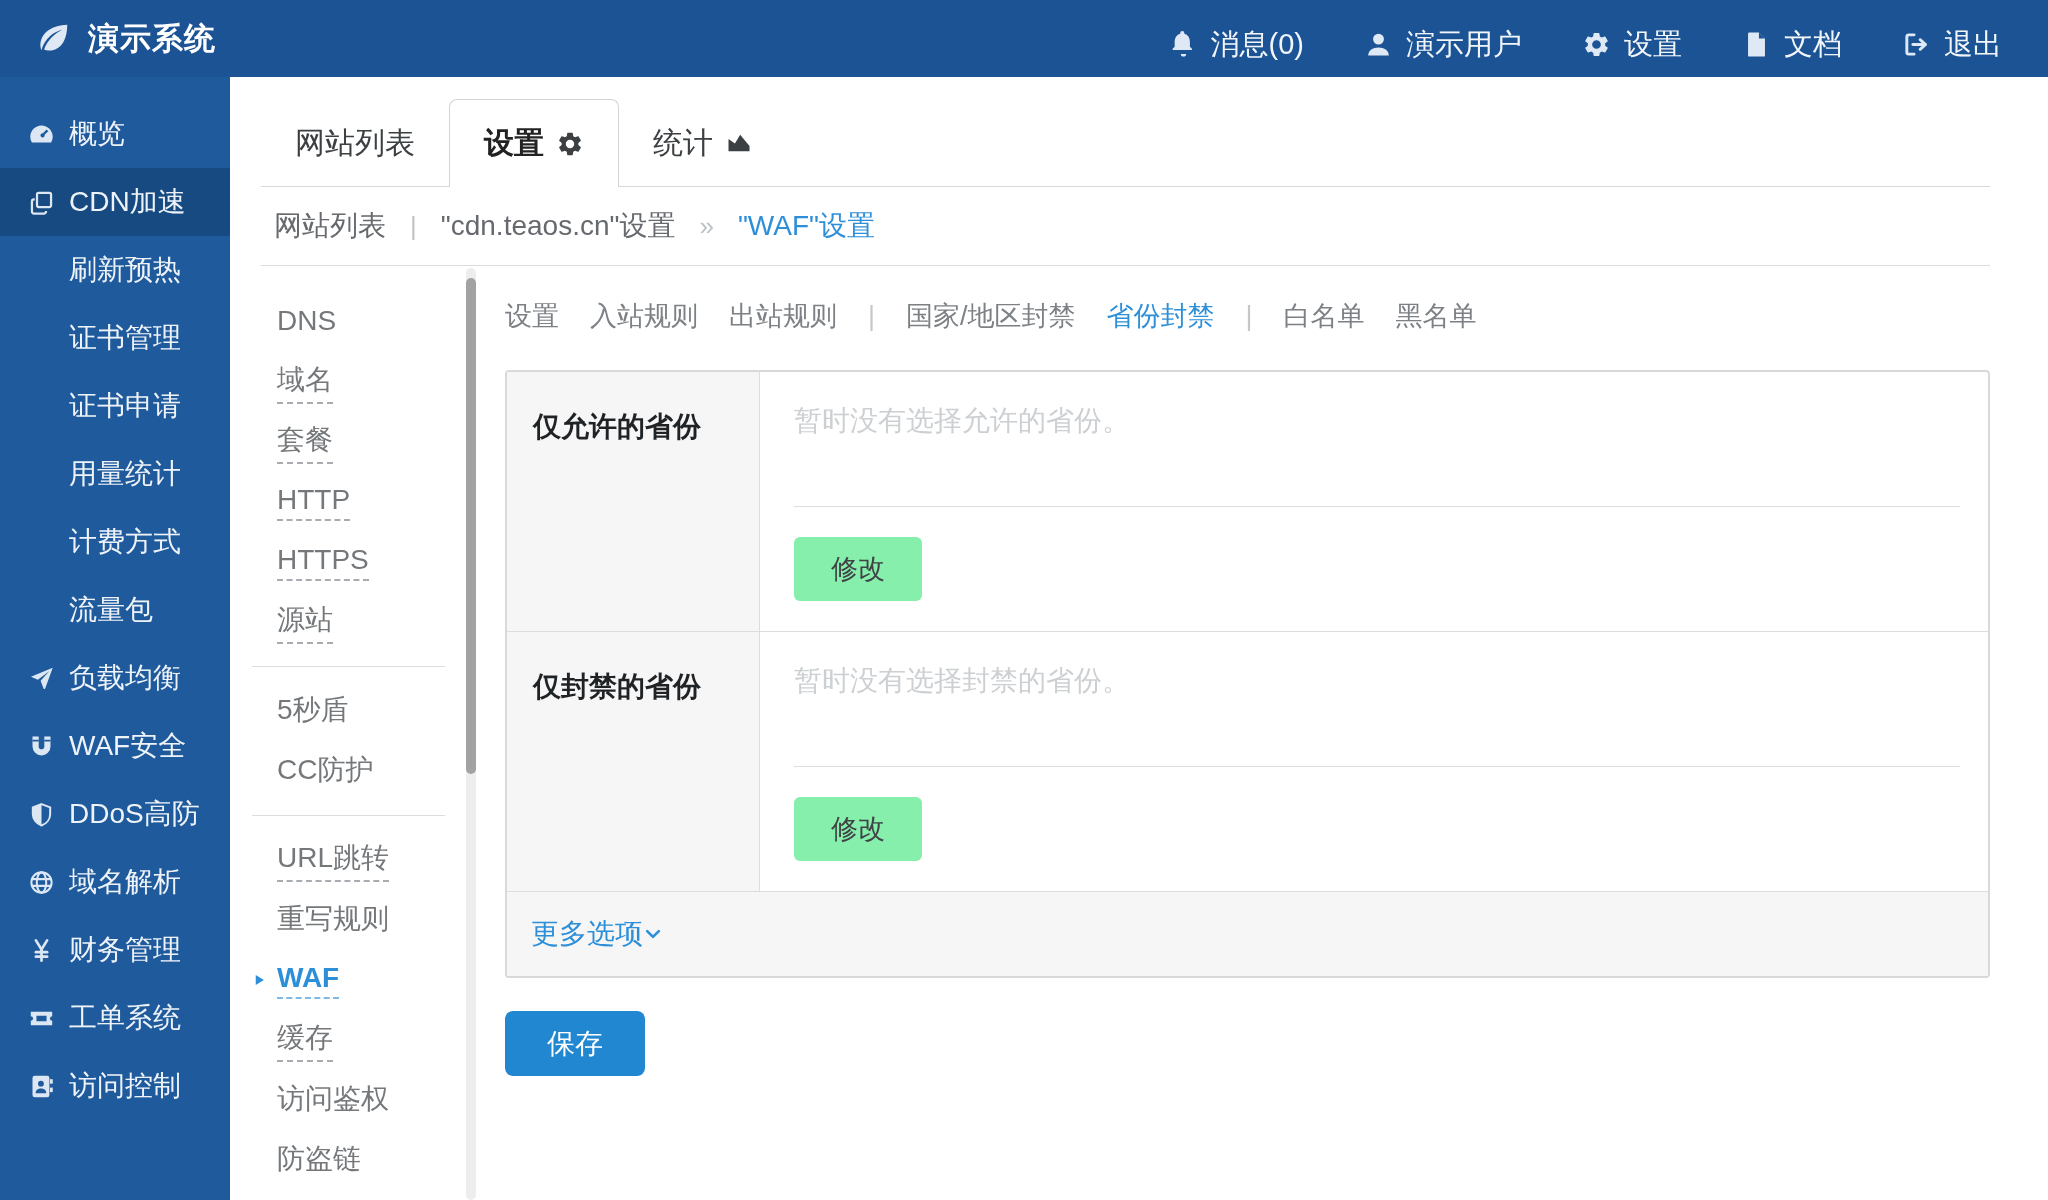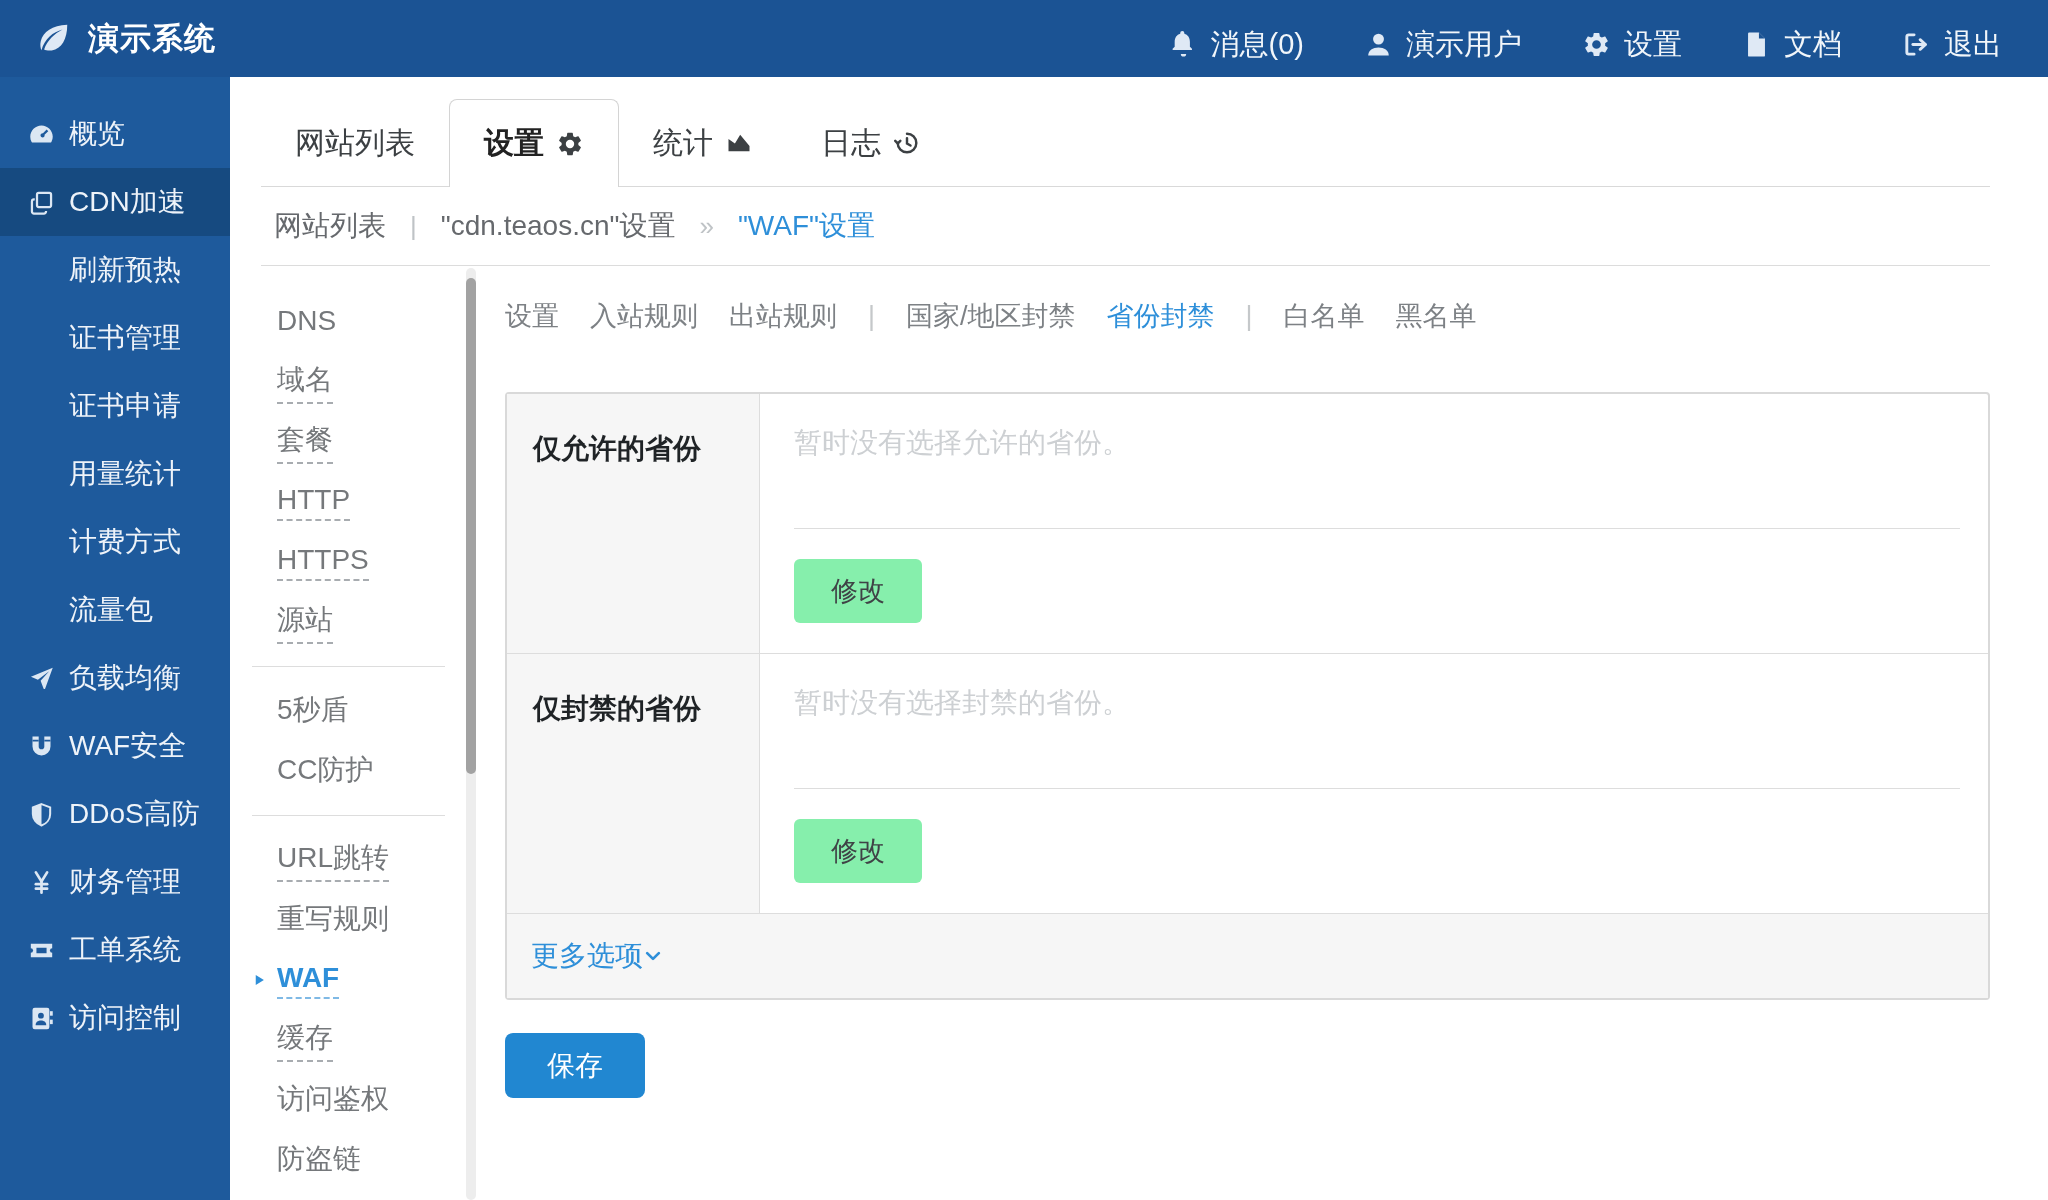--- a/index.html
+++ b/index.html
@@ -66,21 +66,21 @@
     background:#a2a2a2; border-radius:5px; cursor:pointer; }
 
   
   .main { flex:1; padding:0 58px 0 29px; }
   .subtabs { height:100px; display:flex; align-items:center; gap:31px;
     font-size:27px; color:#7d8185; }
   .subtab { cursor:pointer; }
   .subtab.active { color:#2e8fd9; }
   .stsep { color:#c5c8ca; }
 
-  .panel { border:2px solid #d9d9d9; border-radius:4px; margin-top:26px; }
+  .panel { border:2px solid #d9d9d9; border-radius:4px; margin-top:4px; }
   .frow { display:flex; border-bottom:1px solid #ddd; }
   .flabel { width:253px; flex:0 0 253px; background:#f6f6f6; border-right:1px solid #ddd;
     padding:36px 0 0 26px; font-weight:bold; font-size:28px; color:#1f2326; }
   .fbody { flex:1; padding:30px 28px 30px 34px; }
   .emptyText { color:#cdd0d3; font-size:28px; }
   .inputline { height:1px; background:#ddd; margin-top:66px; }
   .modifyBtn { margin-top:30px; background:#86efac; border:none; border-radius:6px;
     font-size:27px; color:#3f4346; padding:14px 37px; cursor:pointer;
     font-family:inherit; }
   .pfooter { background:#f6f6f6; height:84px; display:flex; align-items:center;
@@ -196,20 +196,30 @@
     <span class="sicon">
         <svg viewBox="0 0 24 24">
           <path fill="none" stroke="currentColor" stroke-width="1.8" d="M12 2.8l7.7 2.9v5.8c0 4.6-3.1 8.7-7.7 10.3-4.6-1.6-7.7-5.7-7.7-10.3V5.7L12 2.8z"></path>
           <path fill="currentColor" d="M12 2.8v18.9c-4.6-1.6-7.7-5.7-7.7-10.3V5.7L12 2.8z"></path>
         </svg>
       </span>
     <span>DDoS高防</span>
   </div>
   <div class="side-item">
     <span class="sicon">
+        <svg viewBox="0 0 24 24" fill="none" stroke="currentColor" stroke-width="1.8">
+          <circle cx="12" cy="12" r="9"></circle>
+          <ellipse cx="12" cy="12" rx="4.2" ry="9"></ellipse>
+          <path d="M3.6 9h16.8M3.6 15h16.8"></path>
+        </svg>
+      </span>
+    <span>域名解析</span>
+  </div>
+  <div class="side-item">
+    <span class="sicon">
         <svg viewBox="0 0 24 24" fill="none" stroke="currentColor" stroke-width="2.4" stroke-linecap="round">
           <path d="M7 3l5 8 5-8"></path>
           <path d="M12 11v10"></path>
           <path d="M7 13.5h10"></path>
           <path d="M7 17.5h10"></path>
         </svg>
       </span>
     <span>财务管理</span>
   </div>
   <div class="side-item">
@@ -245,28 +255,20 @@
     <div class="tab active">
       <span>设置</span>
       <svg viewBox="0 0 24 24">
           <path fill="currentColor" d="M19.14 12.94c.04-.3.06-.61.06-.94 0-.32-.02-.64-.07-.94l2.03-1.58c.18-.14.23-.41.12-.61l-1.92-3.32c-.12-.22-.37-.29-.59-.22l-2.39.96c-.5-.38-1.03-.7-1.62-.94l-.36-2.54c-.04-.24-.24-.41-.48-.41h-3.84c-.24 0-.43.17-.47.41l-.36 2.54c-.59.24-1.13.57-1.62.94l-2.39-.96c-.22-.08-.47 0-.59.22L2.74 8.87c-.12.21-.08.47.12.61l2.03 1.58c-.05.3-.09.63-.09.94s.02.64.07.94l-2.03 1.58c-.18.14-.23.41-.12.61l1.92 3.32c.12.22.37.29.59.22l2.39-.96c.5.38 1.03.7 1.62.94l.36 2.54c.05.24.24.41.48.41h3.84c.24 0 .44-.17.47-.41l.36-2.54c.59-.24 1.13-.56 1.62-.94l2.39.96c.22.08.47 0 .59-.22l1.92-3.32c.12-.22.07-.47-.12-.61l-2.01-1.58zM12 15.6A3.6 3.6 0 1 1 12 8.4a3.6 3.6 0 0 1 0 7.2z"></path>
         </svg>
     </div>
     <div class="tab">
       <span>统计</span>
       <svg viewBox="0 0 24 24">
           <path fill="currentColor" d="M3 19V8.5l5.5 4L13 5l8 9.5V19H3z"></path>
-        </svg>
-    </div>
-    <div class="tab">
-      <span>日志</span>
-      <svg viewBox="0 0 24 24" fill="none" stroke="currentColor" stroke-width="2.1" stroke-linecap="round">
-          <path d="M12 4a8 8 0 1 1-8 8"></path>
-          <path d="M1.9 10.1L4.1 12.4 6.3 10.1"></path>
-          <path d="M12 7.8v4.6l3 1.8"></path>
         </svg>
     </div>
   </div>
 
   <div class="breadcrumb">
     <span class="crumb">网站列表</span>
     <span class="sep">|</span>
     <span class="crumb">"cdn.teaos.cn"设置</span>
     <span class="sep">»</span>
     <span class="crumb current">"WAF"设置</span>

